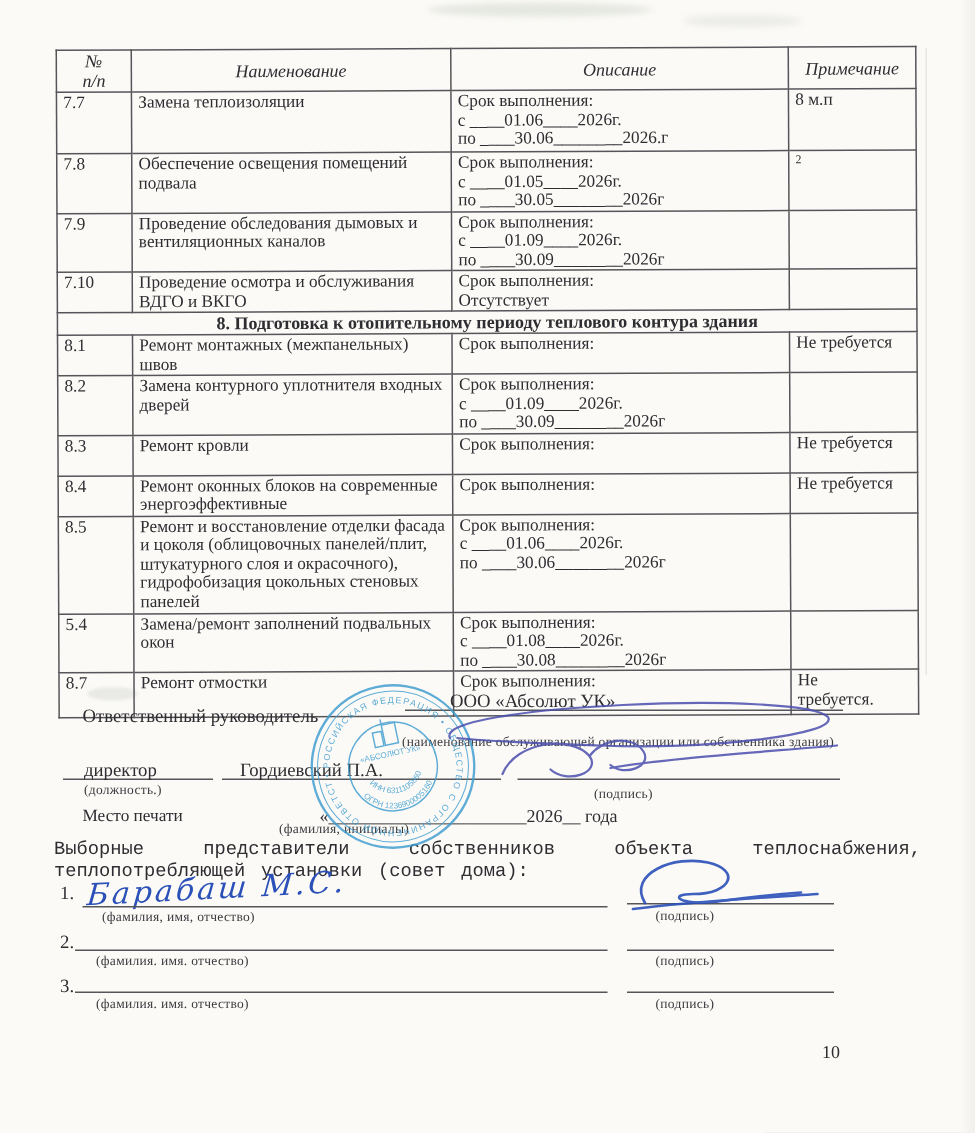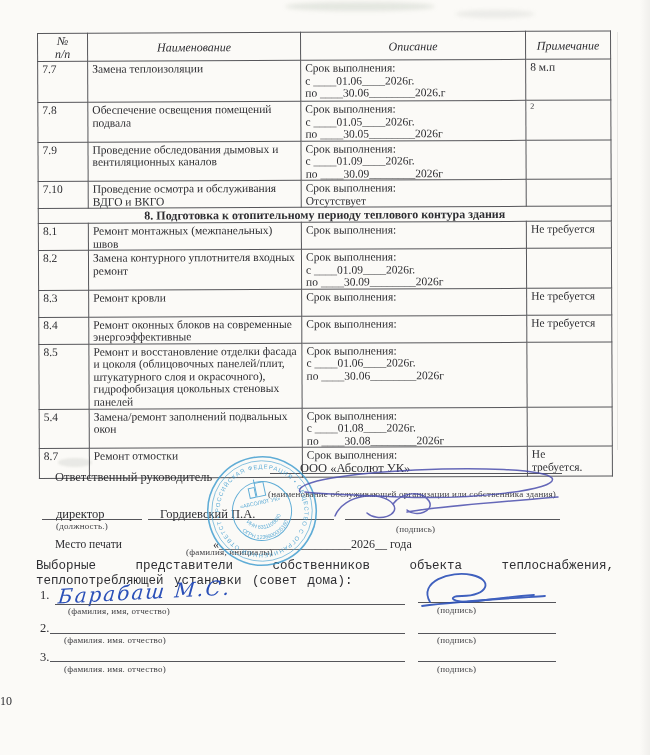--- a/index.html
+++ b/index.html
@@ -38,21 +38,21 @@
   .cap{font-size:9px;color:#3c3c40;letter-spacing:.2px;}
   .rule{border-bottom:1px solid #55555a;height:15px;}
   .rule span{display:inline-block;}
 
   .reps{font-size:12.5px;line-height:15px;text-align:justify;word-spacing:3px;font-family:Liberation Mono, monospace;}
 
   .hand-name{
     font-family:"DejaVu Serif",serif;font-style:italic;font-size:20px;
     color:#2b50b8;transform:rotate(-3deg) skewX(-8deg);letter-spacing:2px;white-space:nowrap;
   }
-  .pagenum{left:0;top:694px;width:560px;text-align:left;font-size:12px;font-family:Liberation Serif, serif;}
+  .pagenum{left:0;top:694px;width:560px;text-align:right;font-size:12px;font-family:Liberation Serif, serif;}
 
   .stamp-svg{position:absolute;left:197px;top:447px;opacity:.82;pointer-events:none;}
   .ink-svg{position:absolute;left:0;top:0;pointer-events:none;}
 </style>
 </head>
 <body>
 
 <div class="page">
 
   <div class="art art1"></div>
@@ -129,21 +129,21 @@
         <td>Ремонт монтажных (межпанельных) швов</td>
         <td>
           <span class="desc-line">Срок выполнения:</span>
         </td>
         <td>
             <span class="note-line">Не требуется</span>
           </td>
       </tr>
       <tr style="height:38px">
         <td class="c-num">8.2</td>
-        <td>Замена контурного уплотнителя входных ремонт</td>
+        <td>Замена контурного уплотнителя входных дверей</td>
         <td>
           <span class="desc-line">Срок выполнения:</span>
           <span class="desc-line">с ____01.09____2026г.</span>
           <span class="desc-line">по ____30.09________2026г</span>
         </td>
         <td></td>
       </tr>
       <tr style="height:27px">
         <td class="c-num">8.3</td>
         <td>Ремонт кровли</td>

